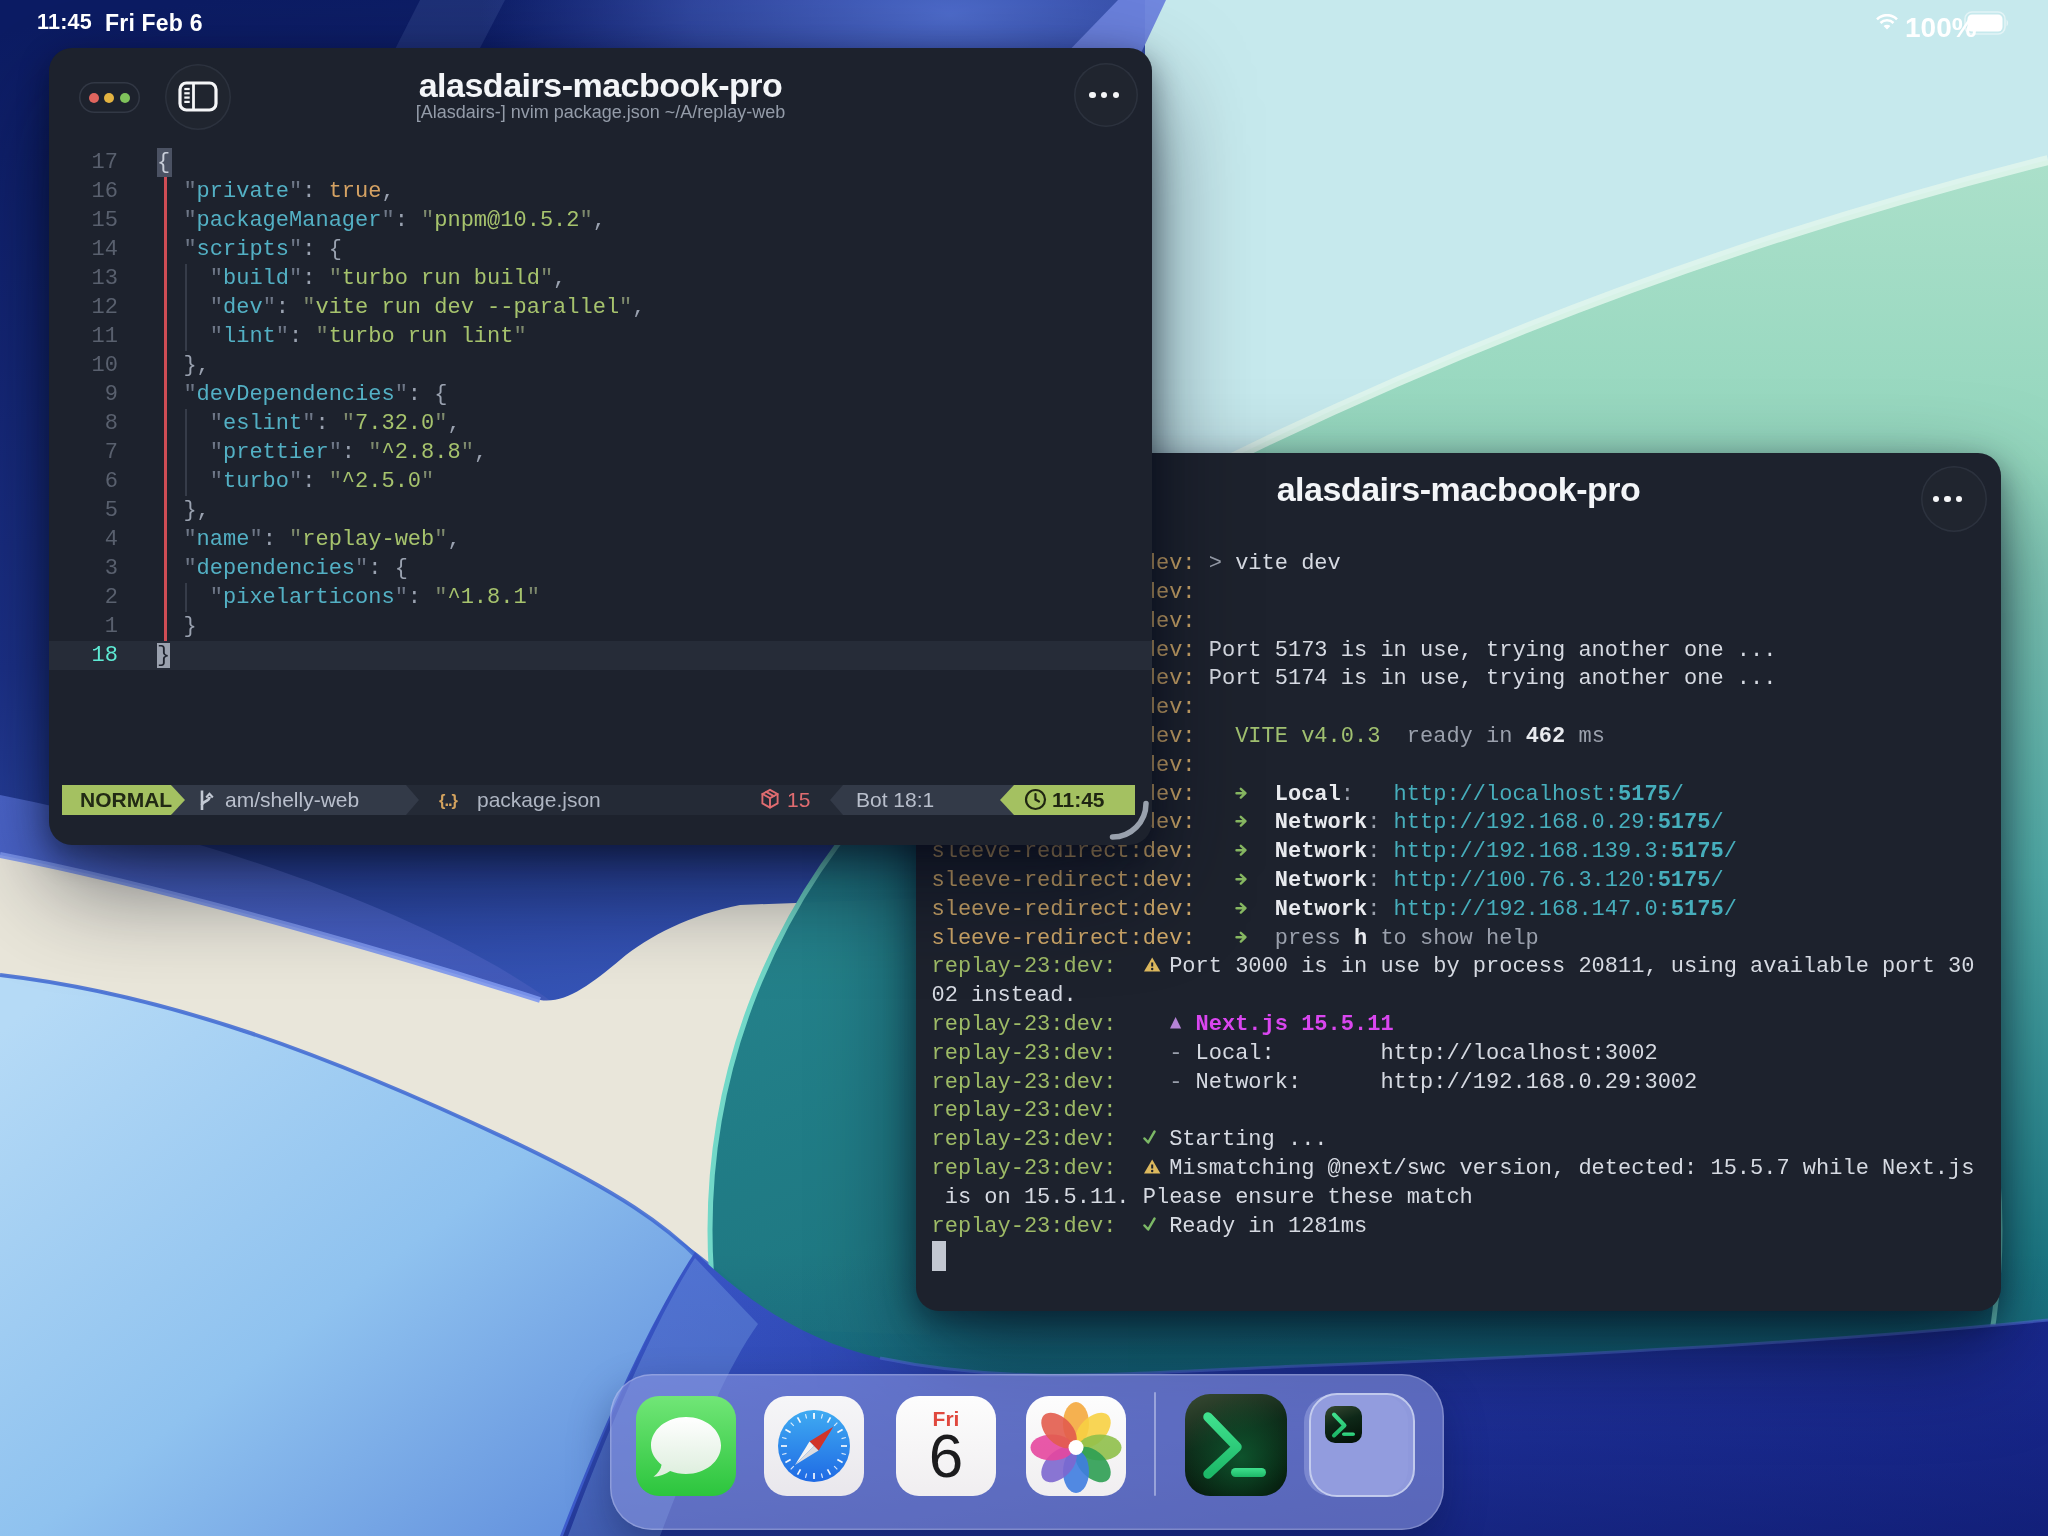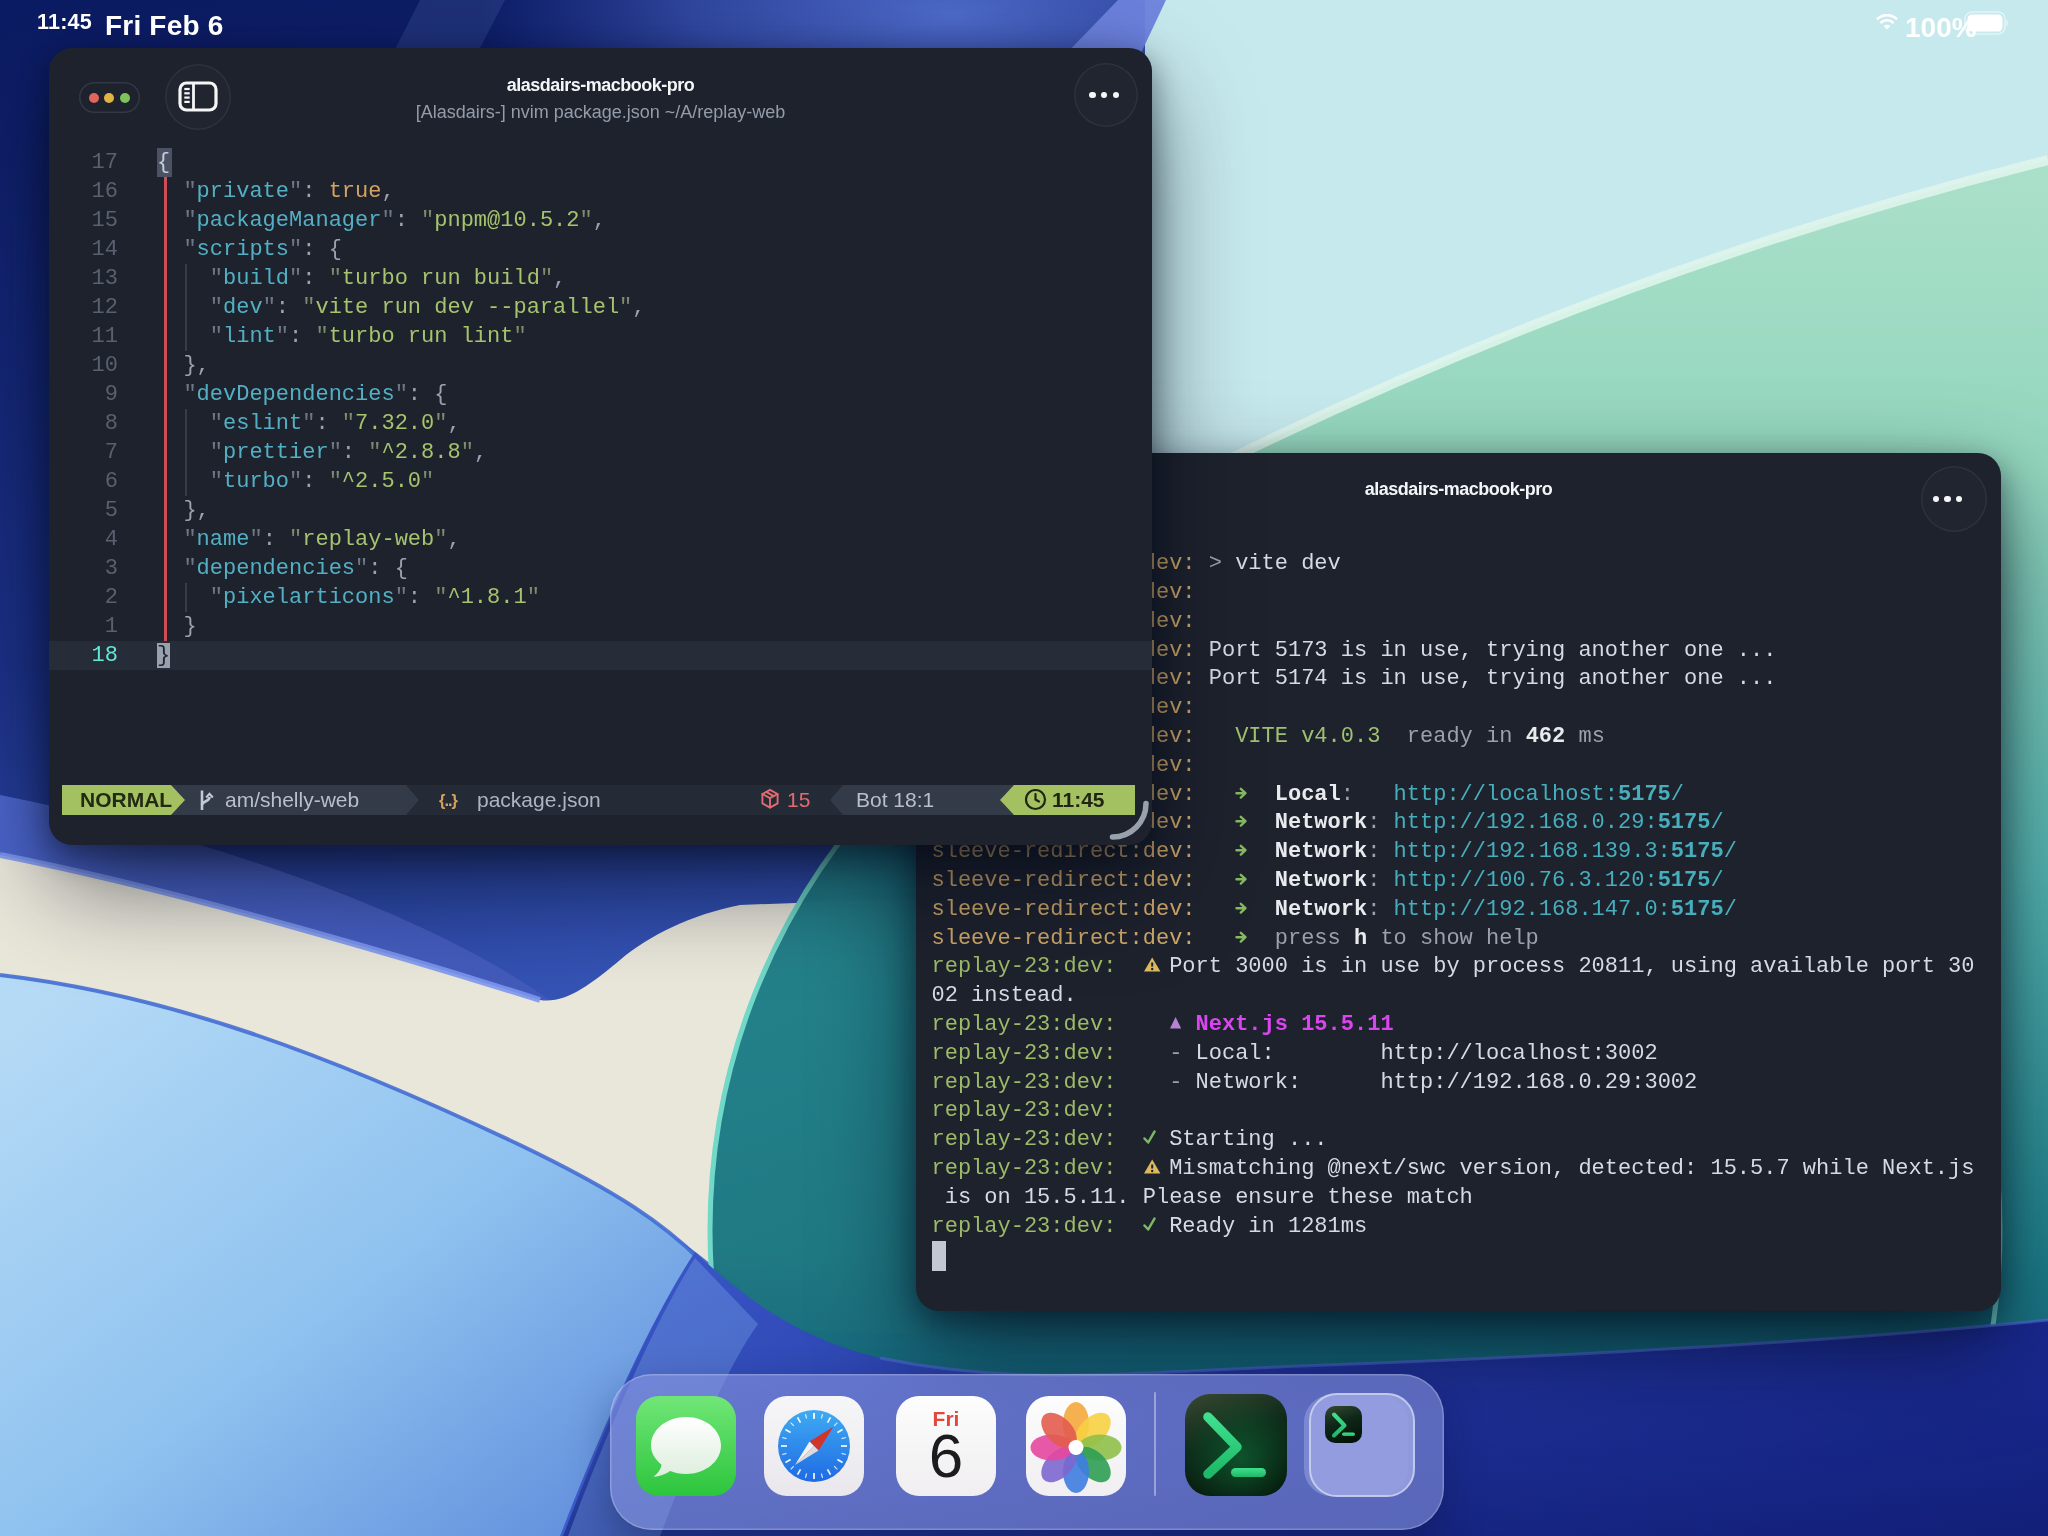--- a/index.html
+++ b/index.html
@@ -1,19 +1,19 @@
 <!DOCTYPE html>
 <html><head>
 <meta charset="utf-8">
 <style>
 html,body{margin:0;padding:0;width:2048px;height:1536px;overflow:hidden;background:#1b2a8a}
 body{position:relative;font-family:"Liberation Sans",sans-serif;-webkit-font-smoothing:antialiased}
 #wall{position:absolute;left:0;top:0;width:2048px;height:1536px}
 .win{position:absolute;background:#1d222d;border-radius:23px;box-shadow:0 40px 100px -6px rgba(4,8,24,.62),0 10px 30px rgba(4,8,24,.45)}
-.wtitle{position:absolute;left:0;right:0;text-align:center;color:#f3f5f8;font-weight:700;font-size:18px;line-height:26px;letter-spacing:-0.5px}
+.wtitle{position:absolute;left:0;right:0;text-align:center;color:#f3f5f8;font-weight:700;font-size:34px;line-height:26px;letter-spacing:-0.5px}
 .wsub{position:absolute;left:0;right:0;text-align:center;color:#949ca9;font-size:18px;line-height:18px}
 .mono{font-family:"Liberation Mono",monospace}
 .circbtn{position:absolute;border-radius:50%;background:#20252f;box-shadow:inset 0 0 0 1.5px #2c323e}
 .dots3{position:absolute;display:flex;gap:5.3px}
 .dots3 i{width:6.4px;height:6.4px;border-radius:50%;background:#f5f6f8}
 
 #code{position:absolute;left:108px;top:99.5px;font-size:22px;line-height:29px;white-space:pre;color:#c3c9d4}
 #gut{position:absolute;left:0;top:99.5px;width:69px;text-align:right;font-size:22px;line-height:29px;color:#59606e;white-space:pre}
 .tk{color:#53b0c4}.tq{color:#6e7787}.ts{color:#a6c36d}.tqs{color:#7e8a6d}.to{color:#d5a263}.tp{color:#9aa2b0}
 
@@ -258,21 +258,21 @@
     </div>
 </div>
 
 <svg style="position:absolute;left:1080px;top:780px" width="90" height="90" viewBox="0 0 90 90">
 <path d="M66,23.5 A33.5,33.5 0 0 1 32.5,57" fill="none" stroke="#99a1ad" stroke-width="5.5" stroke-linecap="round"></path>
 </svg>
 
 <div id="dock"></div>
 
 <div style="position:absolute;left:37px;top:10px;color:#fff;font-size:21.5px;font-weight:700;letter-spacing:.2px">11:45</div>
-<div style="position:absolute;left:105px;top:10px;color:#fff;font-size:28px;font-weight:700;letter-spacing:.2px">Fri Feb 6</div>
+<div style="position:absolute;left:105px;top:10px;color:#fff;font-size:23px;font-weight:700;letter-spacing:.2px">Fri Feb 6</div>
 <div style="position:absolute;left:1905px;top:12px;color:#fff;font-size:28px;font-weight:600">100%</div>
 <svg style="position:absolute;left:1875px;top:14px" width="24" height="18" viewBox="0 0 24 18">
 <path d="M12,15.6 L8.6,12.1 A4.8,4.8 0 0 1 15.4,12.1 Z" fill="#fff"></path>
 <path d="M5.5,9 A9.2,9.2 0 0 1 18.5,9" fill="none" stroke="#fff" stroke-width="2.6"></path>
 <path d="M2,5.3 A14.2,14.2 0 0 1 22,5.3" fill="none" stroke="#fff" stroke-width="2.6"></path>
 </svg>
 <svg style="position:absolute;left:1964px;top:11px" width="46" height="24" viewBox="0 0 46 24">
 <rect x="1" y="1" width="40" height="22" rx="7" fill="none" stroke="rgba(255,255,255,.5)" stroke-width="1.6"></rect>
 <rect x="3.5" y="3.5" width="35" height="17" rx="4.5" fill="#fff"></rect>
 <path d="M42.5,8.5 A4.5,4.5 0 0 1 42.5,15.5 Z" fill="rgba(255,255,255,.5)"></path>

